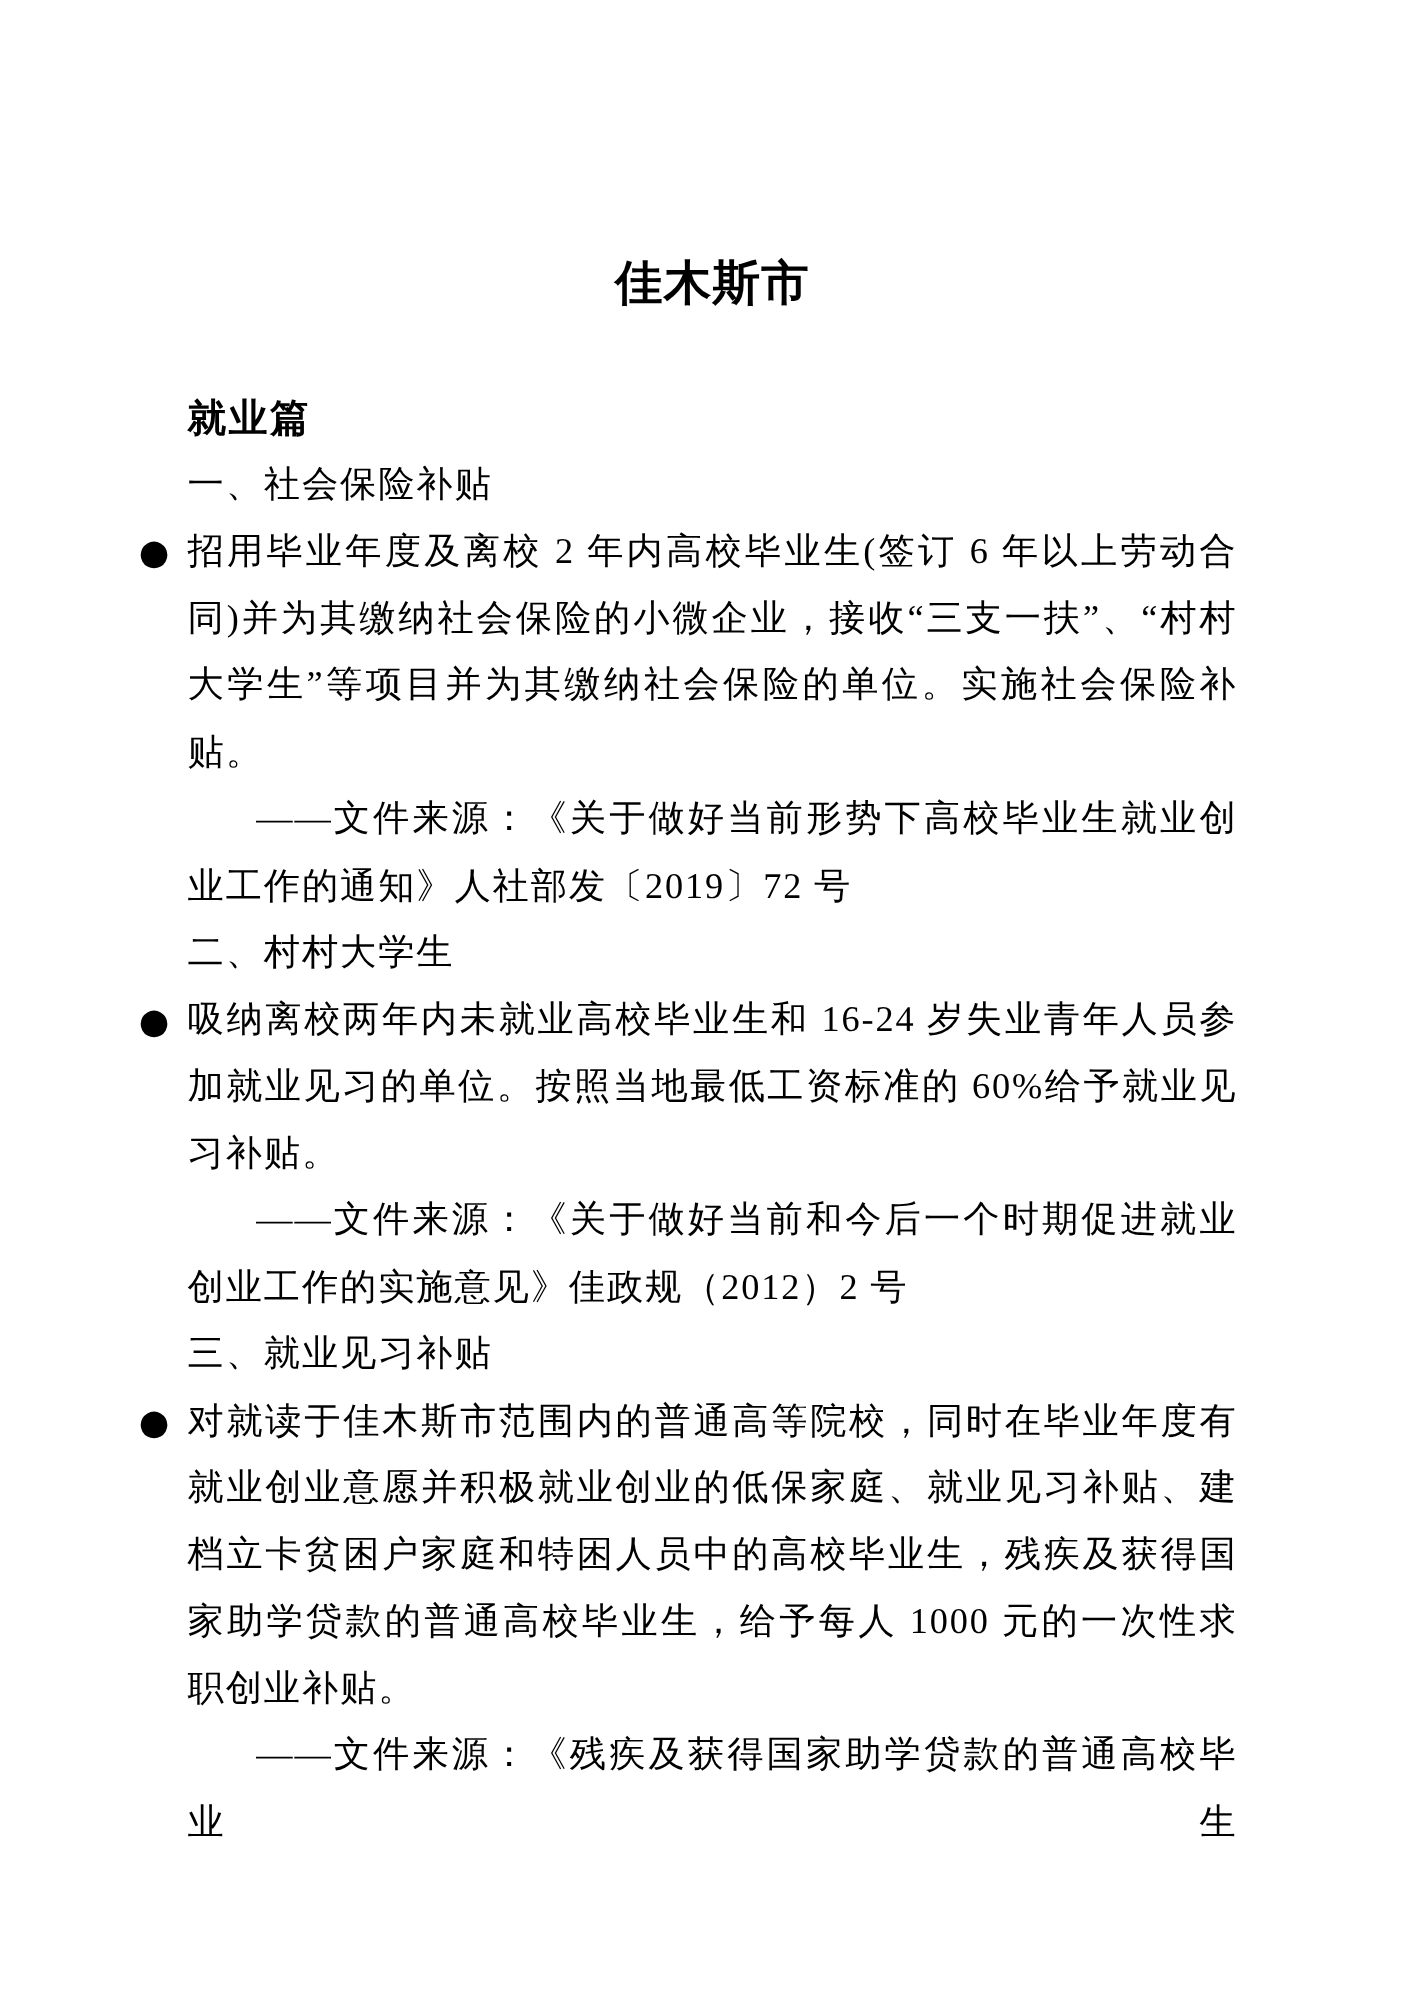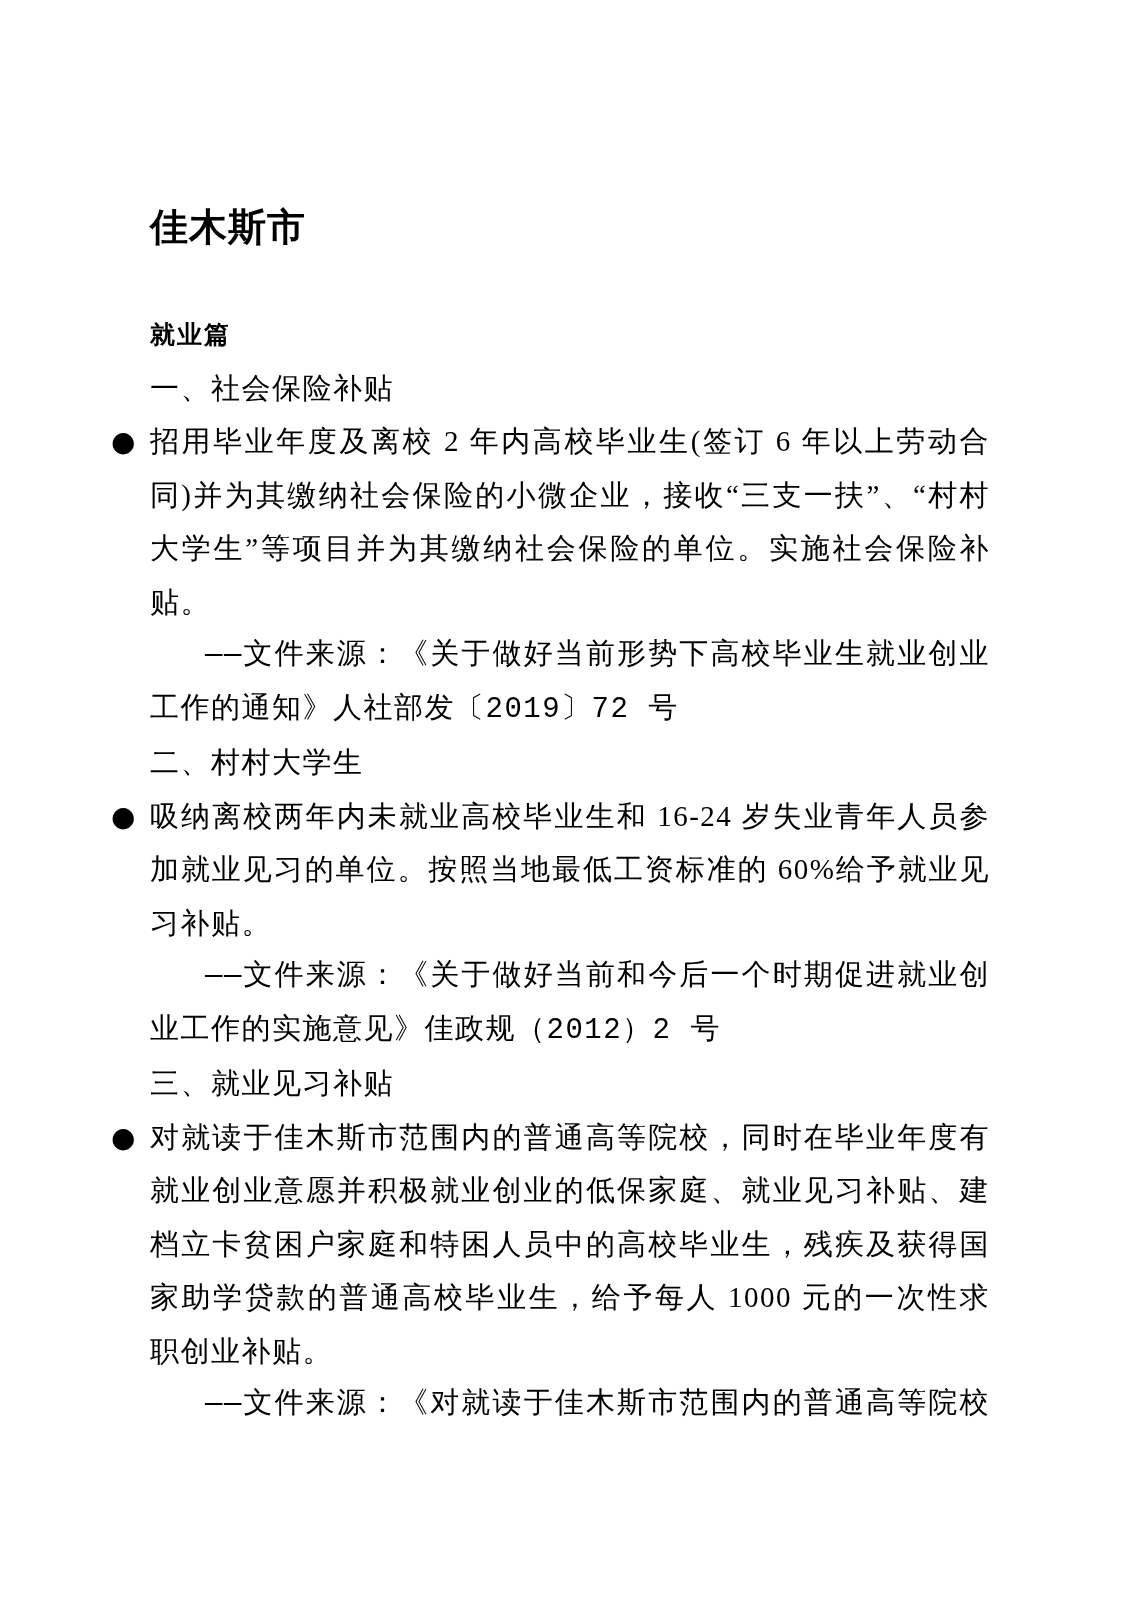--- a/index.html
+++ b/index.html
@@ -15,41 +15,42 @@
     color: #000000;
     font-family: "Liberation Serif", serif;
     overflow: hidden;
   }
   .doc-title {
     position: absolute;
     top: 203px;
     left: 150px;
     width: 840px;
     margin: 0;
+    text-align: center;
     font-size: 38px;
     line-height: 48px;
     font-weight: 700;
     letter-spacing: 1px;
   }
   .flow {
     position: absolute;
     left: 150px;
     top: 308px;
     width: 840px;
     font-size: 29px;
     line-height: 53.5px;
     letter-spacing: 1.5px;
   }
   .flow > div {
     margin: 0;
   }
   .section-label {
     font-family: "Liberation Sans", sans-serif;
     font-weight: 700;
-    font-size: 25px;
+    font-size: 31px;
     letter-spacing: 2px;
   }
   .num-heading {
     font-size: 29px;
     font-weight: 500;
   }
   .bullet-para {
     position: relative;
     text-align: justify;
     text-align-last: left;
@@ -60,21 +61,20 @@
     top: 0;
     font-family: "DejaVu Sans", sans-serif;
     font-size: 28px;
     line-height: 53.5px;
     letter-spacing: 0;
   }
   .source-para {
     text-indent: 55px;
     text-align: justify;
     text-align-last: left;
-    font-family: Liberation Mono, monospace;
   }
   .source-para.stretch-last {
     text-align-last: justify;
   }
 </style>
 </head>
 <body>
 
 <div class="page">
 
@@ -99,16 +99,16 @@
     </div>
 
     <div class="source-para">——文件来源：《关于做好当前和今后一个时期促进就业创业工作的实施意见》佳政规（2012）2 号</div>
 
     <div class="num-heading">三、就业见习补贴</div>
 
     <div class="bullet-para">
       <span class="bullet">●</span><span>对就读于佳木斯市范围内的普通高等院校，同时在毕业年度有就业创业意愿并积极就业创业的低保家庭、就业见习补贴、建档立卡贫困户家庭和特困人员中的高校毕业生，残疾及获得国家助学贷款的普通高校毕业生，给予每人 1000 元的一次性求职创业补贴。</span>
     </div>
 
-    <div class="source-para stretch-last">——文件来源：《对就读于佳木斯市范围内的普通高等院校</div>
+    <div class="source-para stretch-last">——文件来源：《残疾及获得国家助学贷款的普通高校毕业生</div>
 
   </div>
 </div>
 
 </body></html>

